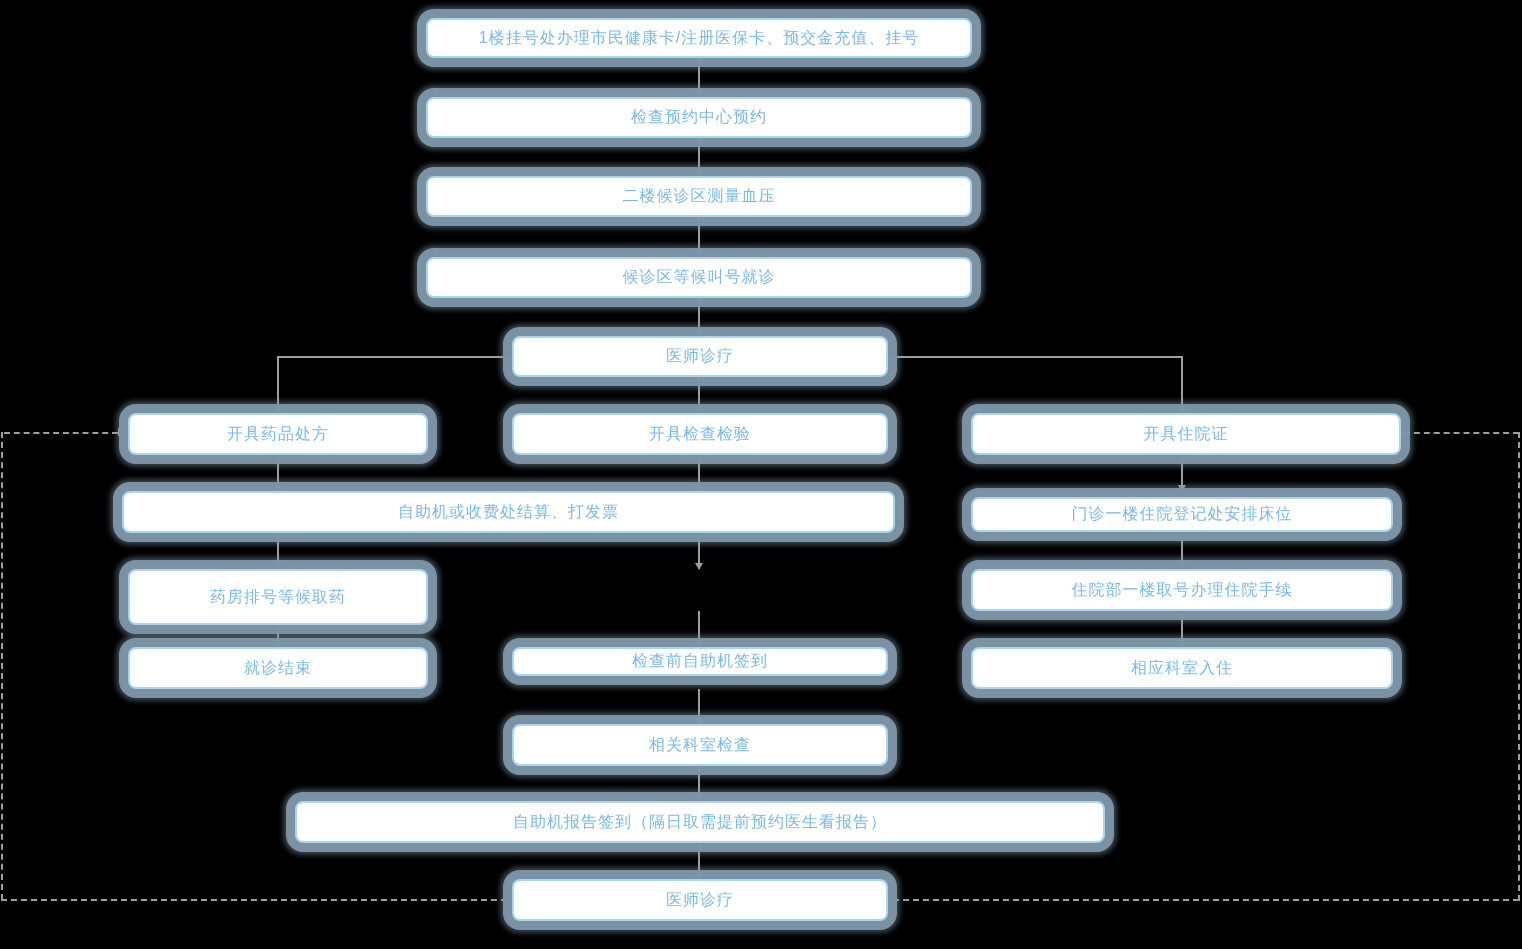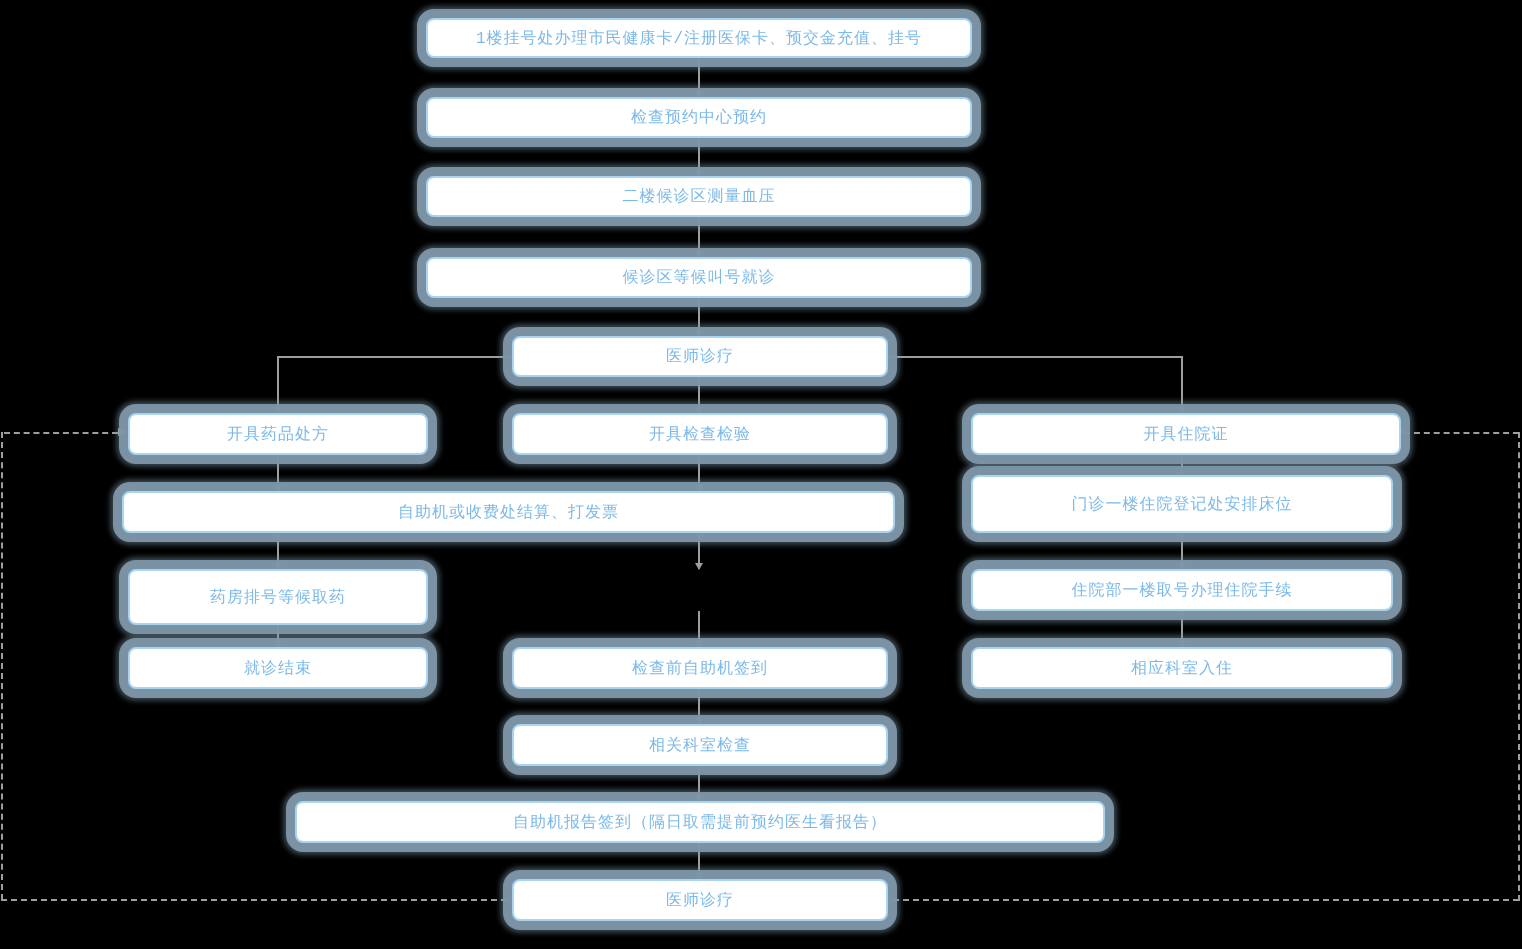--- a/index.html
+++ b/index.html
@@ -1,19 +1,19 @@
 <!DOCTYPE html>
 <html><head>
 <meta charset="utf-8">
 <style>
   html,body { margin:0; padding:0; background:#000; }
   .stage {
     position:relative; width:1522px; height:949px;
     background:#000000; overflow:hidden;
-    font-family:Liberation Mono, monospace;
+    font-family:Liberation Sans, sans-serif;
   }
   
   .node {
     position:absolute; box-sizing:border-box;
     background:#ffffff;
     border:2px solid #a9d5f0;
     border-radius:8px;
     box-shadow:0 0 0 9px rgba(125,151,169,0.95), 0 0 5px 12px rgba(125,151,169,0.45);
     display:flex; align-items:center; justify-content:center;
     z-index:2;
@@ -114,37 +114,37 @@
   <div class="node" style="left:128px;top:569px;width:300px;height:56px">
     <span class="node-label">药房排号等候取药</span>
   </div>
   <div class="node" style="left:128px;top:647px;width:300px;height:42px">
     <span class="node-label">就诊结束</span>
   </div>
 
   <div class="node" style="left:512px;top:413px;width:376px;height:42px">
     <span class="node-label">开具检查检验</span>
   </div>
-  <div class="node" style="left:512px;top:647px;width:376px;height:42px">
+  <div class="node" style="left:512px;top:647px;width:376px;height:29px">
     <span class="node-label">检查前自助机签到</span>
   </div>
   <div class="node" style="left:512px;top:724px;width:376px;height:42px">
     <span class="node-label">相关科室检查</span>
   </div>
   <div class="node" style="left:295px;top:801px;width:810px;height:42px">
     <span class="node-label">自助机报告签到（隔日取需提前预约医生看报告）</span>
   </div>
   <div class="node" style="left:512px;top:879px;width:376px;height:42px">
     <span class="node-label">医师诊疗</span>
   </div>
 
   <div class="node" style="left:971px;top:413px;width:430px;height:42px">
     <span class="node-label">开具住院证</span>
   </div>
-  <div class="node" style="left:971px;top:475px;width:422px;height:58px">
+  <div class="node" style="left:971px;top:497px;width:422px;height:35px">
     <span class="node-label">门诊一楼住院登记处安排床位</span>
   </div>
   <div class="node" style="left:971px;top:569px;width:422px;height:42px">
     <span class="node-label">住院部一楼取号办理住院手续</span>
   </div>
   <div class="node" style="left:971px;top:647px;width:422px;height:42px">
     <span class="node-label">相应科室入住</span>
   </div>
 
 </div>

